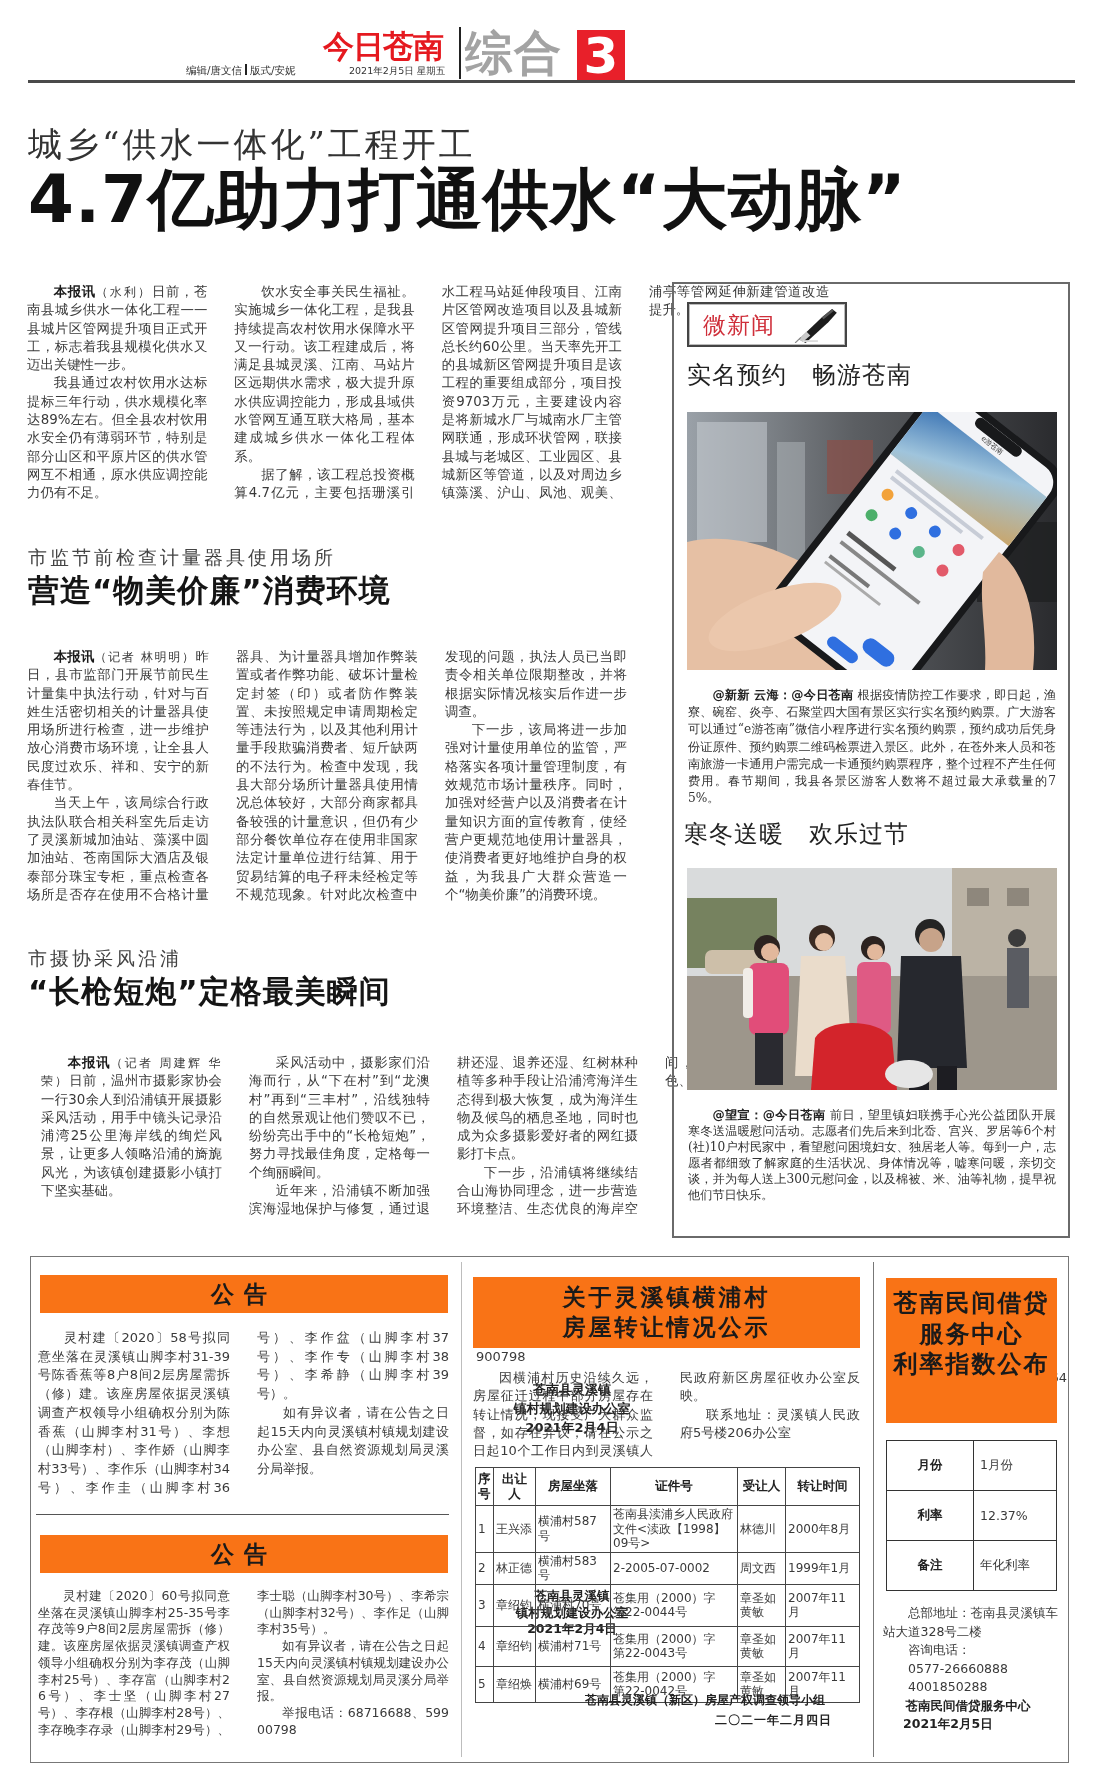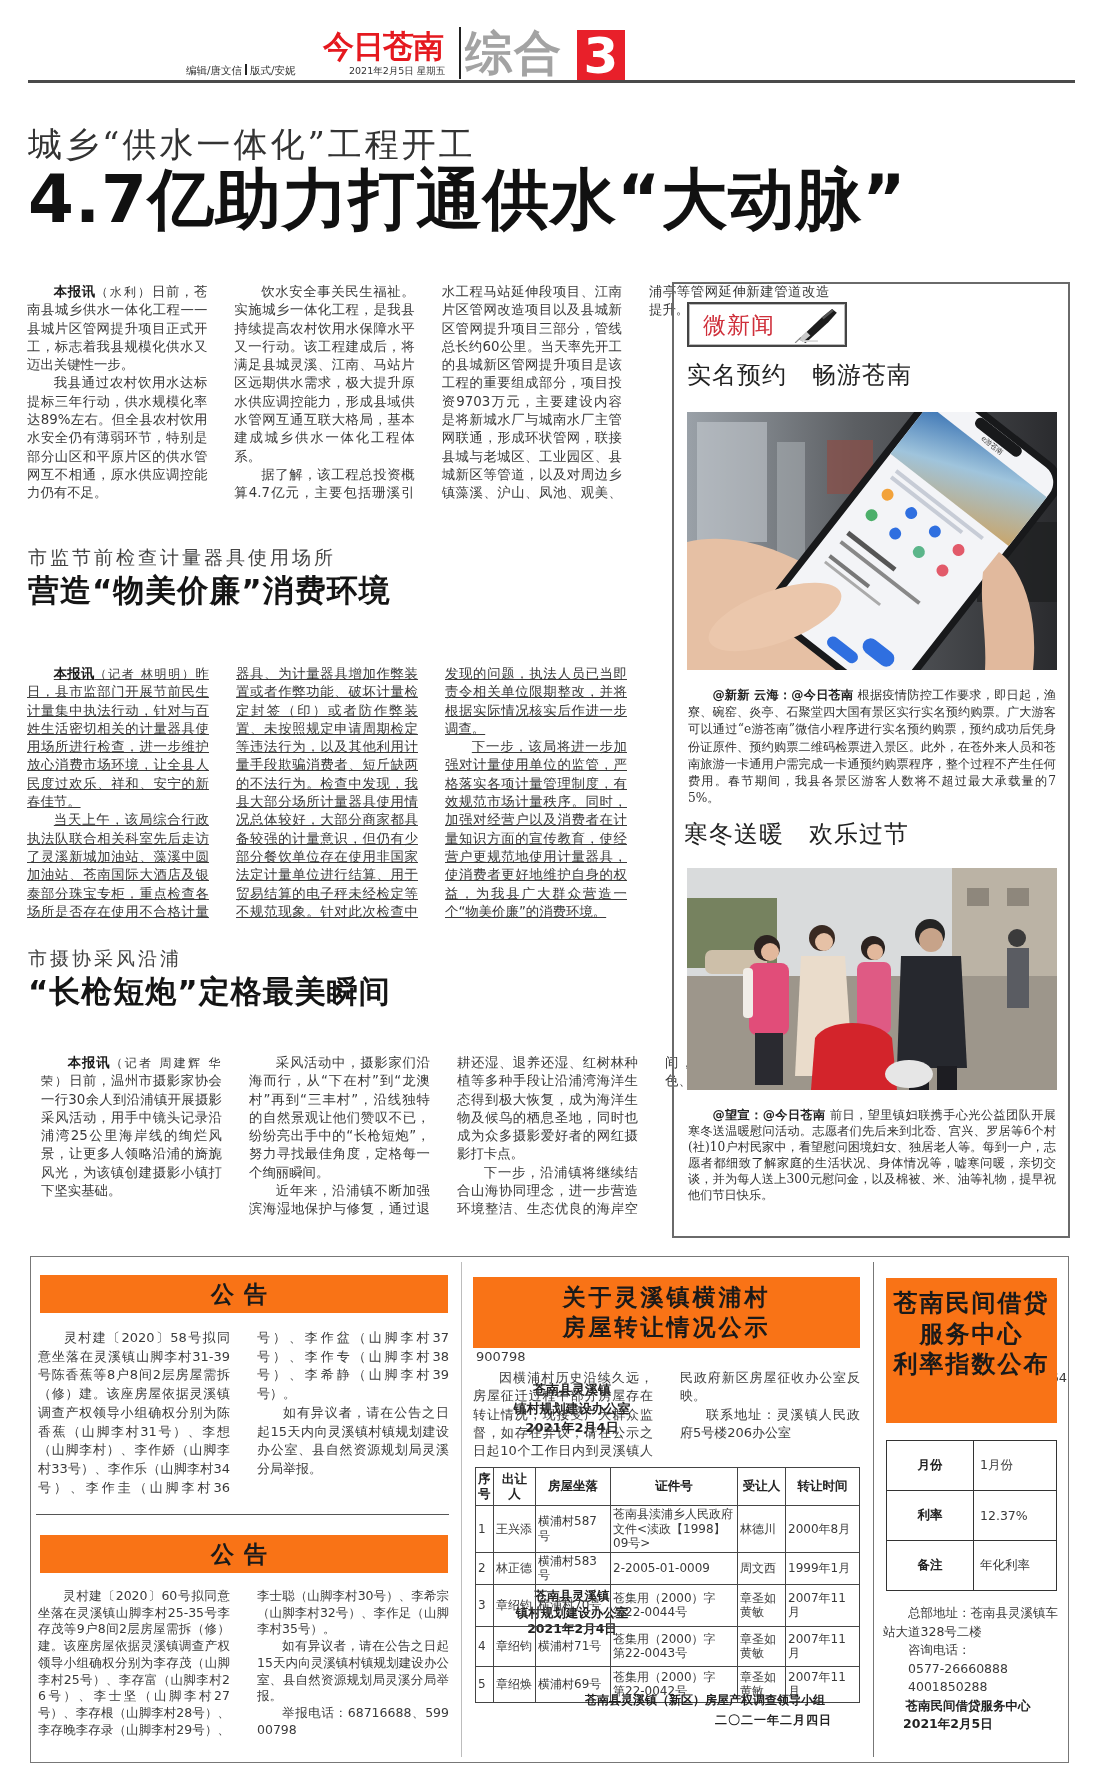--- a/index.html
+++ b/index.html
@@ -94,21 +94,21 @@
     <p><span class="lead">本报讯</span><span class="src">（水利）</span><span>日前，苍南县城乡供水一体化工程——县城片区管网提升项目正式开工，标志着我县规模化供水又迈出关键性一步。</span></p>
     <p>我县通过农村饮用水达标提标三年行动，供水规模化率达89%左右。但全县农村饮用水安全仍有薄弱环节，特别是部分山区和平原片区的供水管网互不相通，原水供应调控能力仍有不足。</p>
     <p>饮水安全事关民生福祉。实施城乡一体化工程，是我县持续提高农村饮用水保障水平又一行动。该工程建成后，将满足县城灵溪、江南、马站片区远期供水需求，极大提升原水供应调控能力，形成县域供水管网互通互联大格局，基本建成城乡供水一体化工程体系。</p>
     <p>据了解，该工程总投资概算4.7亿元，主要包括珊溪引水工程马站延伸段项目、江南片区管网改造项目以及县城新区管网提升项目三部分，管线总长约60公里。当天率先开工的县城新区管网提升项目是该工程的重要组成部分，项目投资9703万元，主要建设内容是将新城水厂与城南水厂主管网联通，形成环状管网，联接县城与老城区、工业园区、县城新区等管道，以及对周边乡镇藻溪、沪山、凤池、观美、浦亭等管网延伸新建管道改造提升。</p>
   </div>
 </article>
 
 <article>
   <div class="abs kicker-sm" style="left:28px;top:545px;">市监节前检查计量器具使用场所</div>
   <h2 class="abs headline-sm" style="left:28px;top:572px;">营造“物美价廉”消费环境</h2>
-  <div class="abs cols" style="left:27px;top:665px;width:600px;height:258px;text-decoration:underline;">
+  <div class="abs cols" style="left:27px;top:648px;width:600px;height:258px;">
     <p><span class="lead">本报讯</span><span class="src">（记者 林明明）</span><span>昨日，县市监部门开展节前民生计量集中执法行动，针对与百姓生活密切相关的计量器具使用场所进行检查，进一步维护放心消费市场环境，让全县人民度过欢乐、祥和、安宁的新春佳节。</span></p>
     <p>当天上午，该局综合行政执法队联合相关科室先后走访了灵溪新城加油站、藻溪中圆加油站、苍南国际大酒店及银泰部分珠宝专柜，重点检查各场所是否存在使用不合格计量器具、为计量器具增加作弊装置或者作弊功能、破坏计量检定封签（印）或者防作弊装置、未按照规定申请周期检定等违法行为，以及其他利用计量手段欺骗消费者、短斤缺两的不法行为。检查中发现，我县大部分场所计量器具使用情况总体较好，大部分商家都具备较强的计量意识，但仍有少部分餐饮单位存在使用非国家法定计量单位进行结算、用于贸易结算的电子秤未经检定等不规范现象。针对此次检查中发现的问题，执法人员已当即责令相关单位限期整改，并将根据实际情况核实后作进一步调查。</p>
     <p>下一步，该局将进一步加强对计量使用单位的监管，严格落实各项计量管理制度，有效规范市场计量秩序。同时，加强对经营户以及消费者在计量知识方面的宣传教育，使经营户更规范地使用计量器具，使消费者更好地维护自身的权益，为我县广大群众营造一个“物美价廉”的消费环境。</p>
   </div>
 </article>
 
 <article>
   <div class="abs kicker-sm" style="left:28px;top:946px;">市摄协采风沿浦</div>
   <h2 class="abs headline-sm" style="left:28px;top:973px;">“长枪短炮”定格最美瞬间</h2>
   <div class="abs cols" style="left:41px;top:1054px;width:597px;height:167px;">
@@ -287,21 +287,21 @@
         <td>
             <span>林德川</span>
           </td>
         <td>2000年8月</td>
       </tr>
       <tr style="height:20px;">
         <td class="c-no">2</td>
         <td>林正德</td>
         <td>横浦村583号</td>
         <td>
-            <span>2-2005-01-0009</span>
+            <span>2-2005-07-0002</span>
           </td>
         <td>
             <span>周文西</span>
           </td>
         <td>1999年1月</td>
       </tr>
       <tr style="height:42px;">
         <td class="c-no">3</td>
         <td>章绍钧</td>
         <td>横浦村70号</td>

